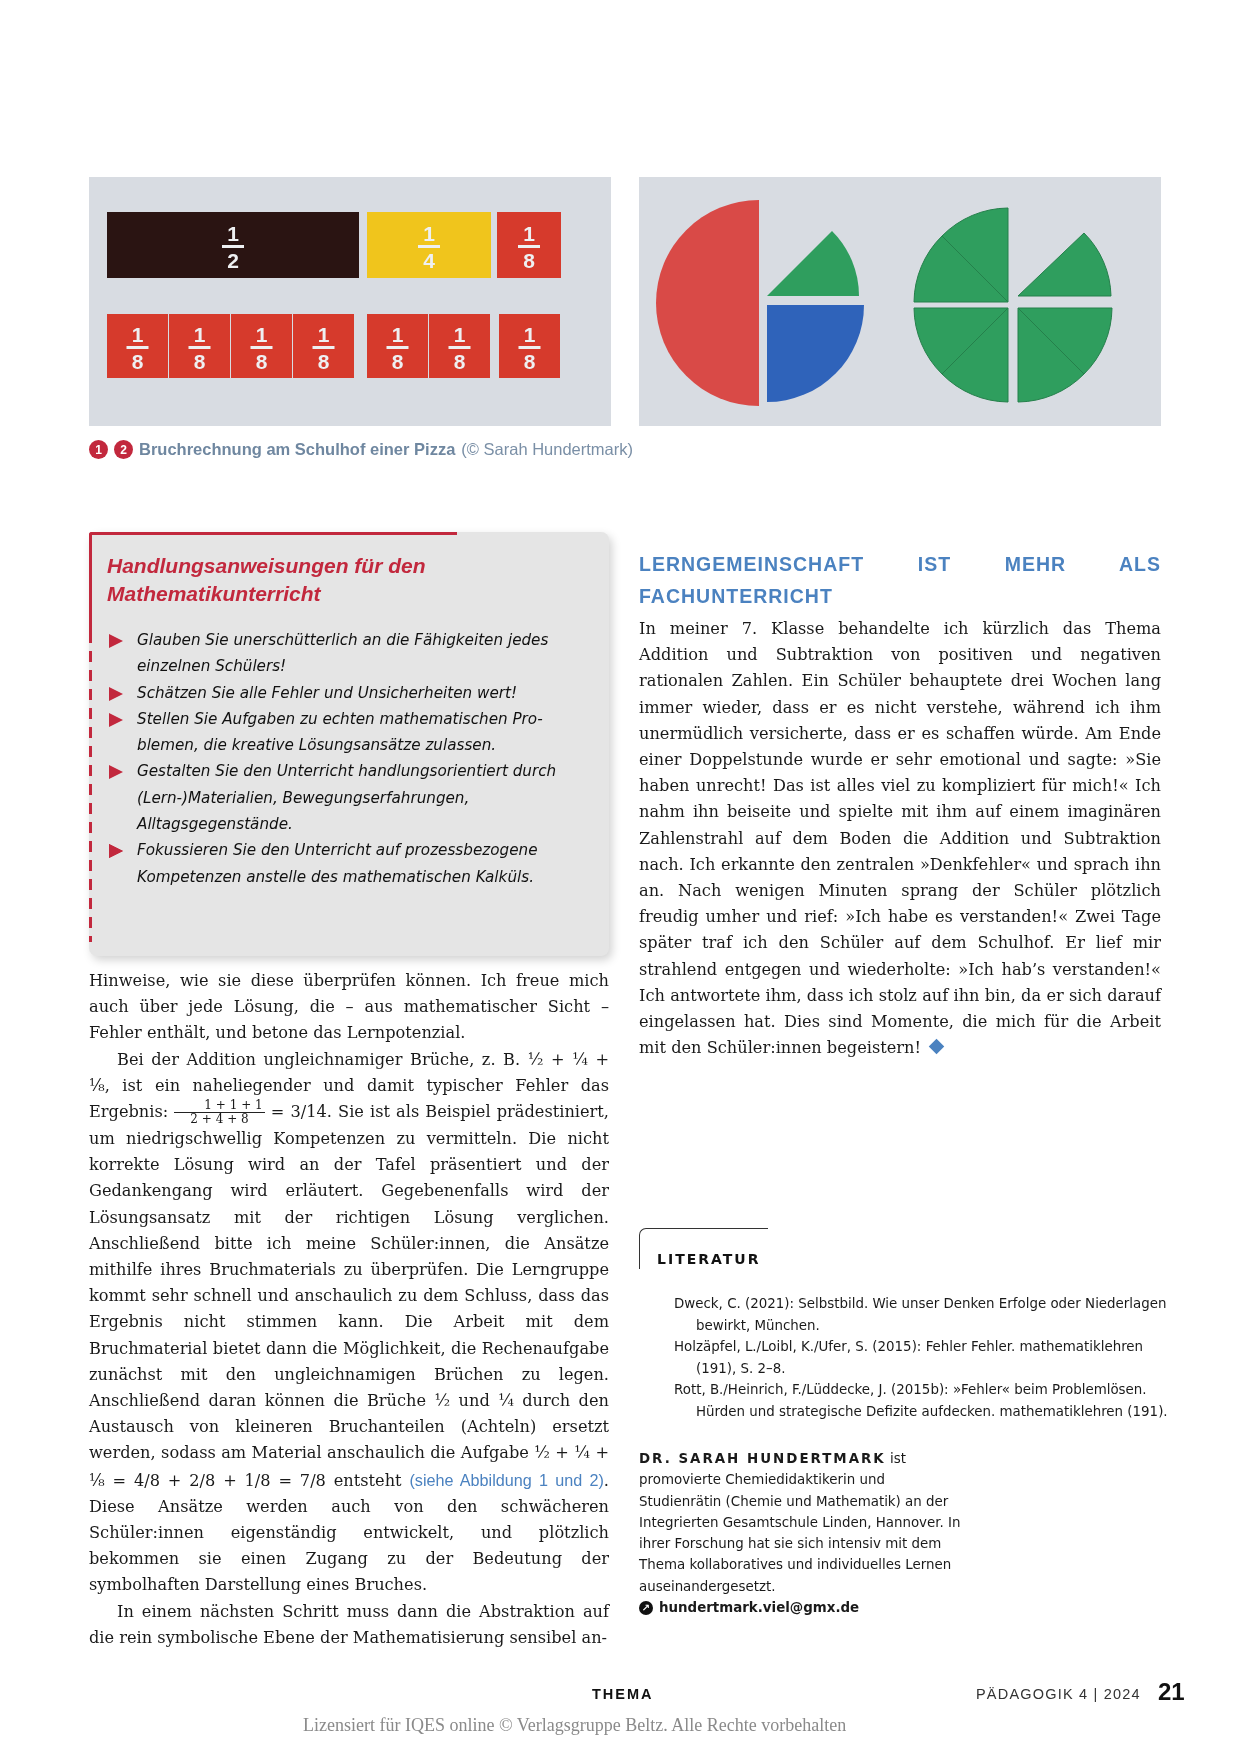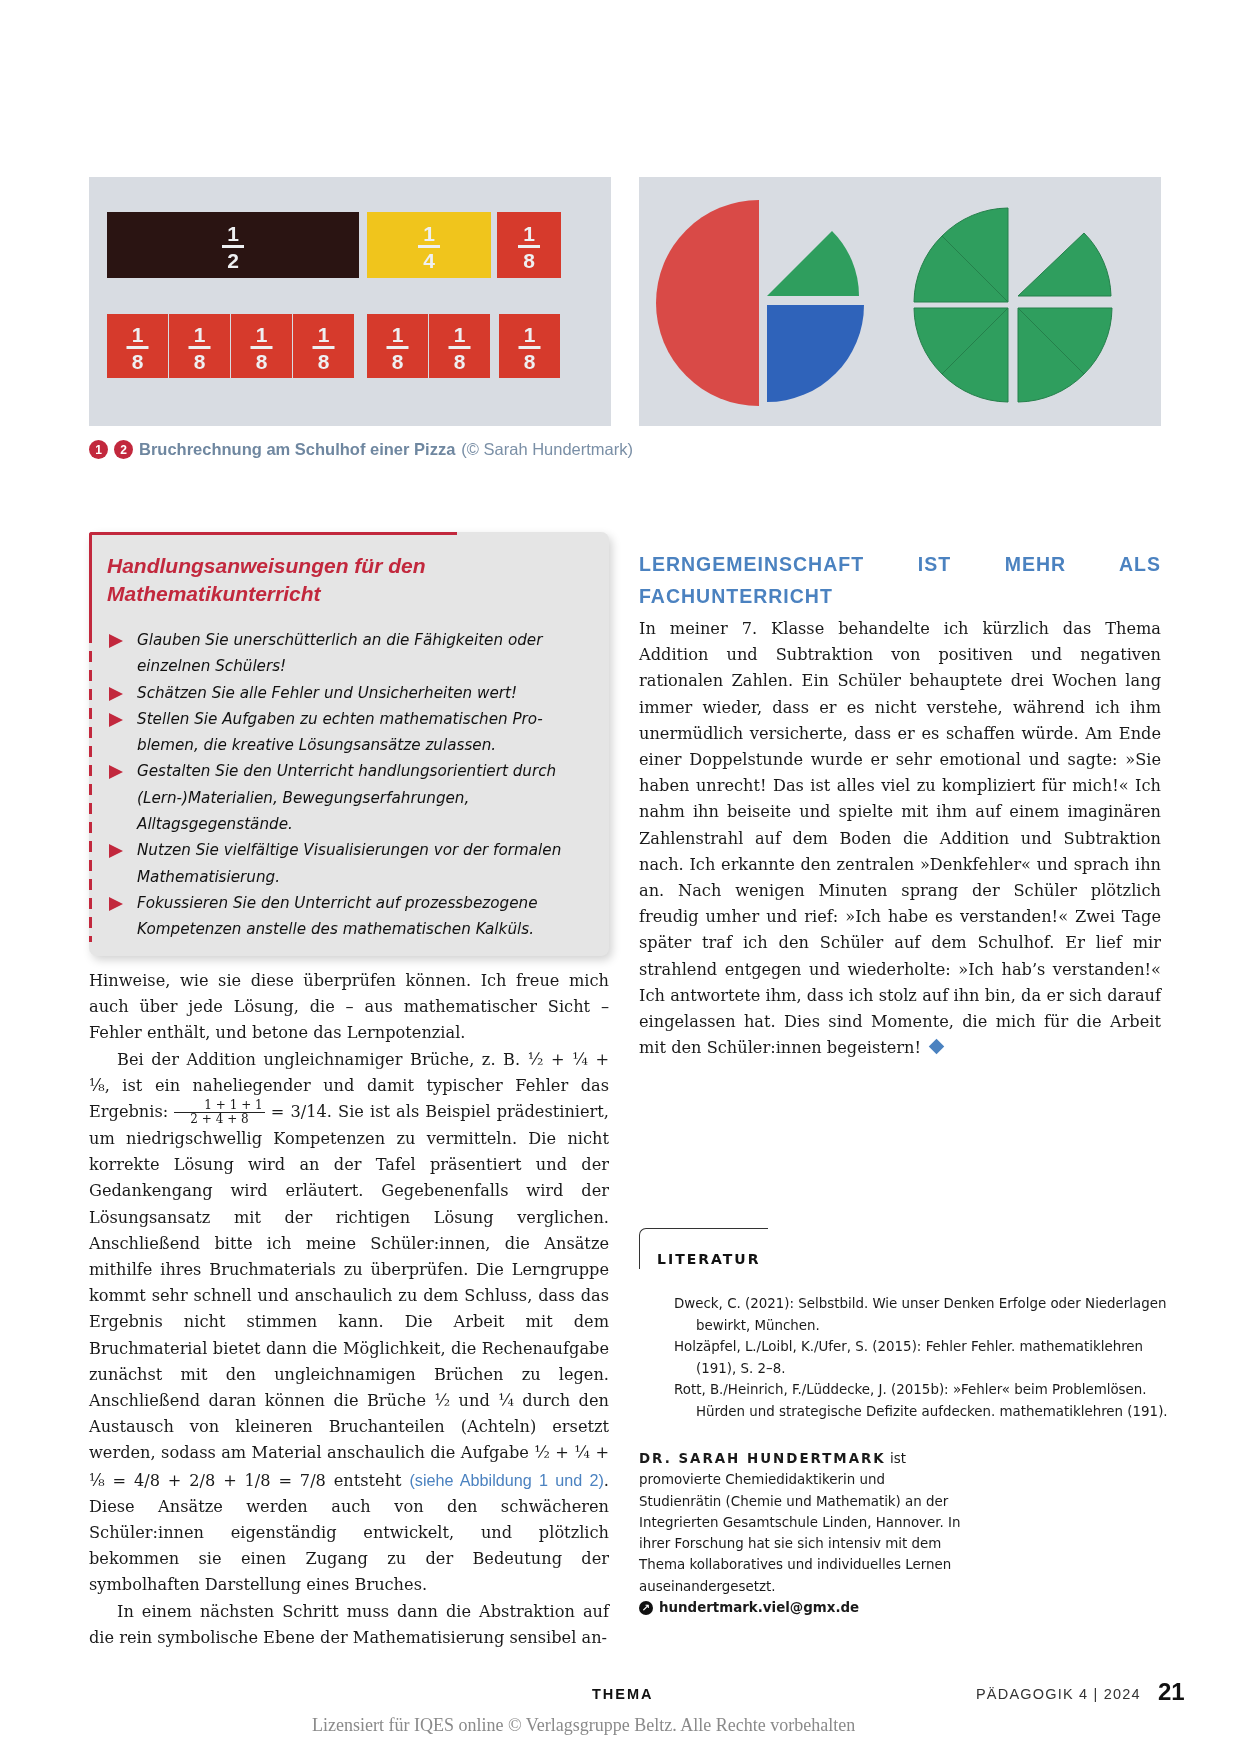--- a/index.html
+++ b/index.html
@@ -32,21 +32,21 @@
   .lit-title { position:absolute; left:18px; top:23px; font-weight:bold; font-size:14px; letter-spacing:2px; color:#111; }
   .lit-list { position:absolute; left:18px; top:48px; width:500px; margin:17px; padding:0; list-style:none; font-size:13.4px; line-height:21.5px; color:#1a1a1a; }
   .lit-list li { padding-left:22px; text-indent:-22px; }
   .author { position:absolute; left:639px; top:1448px; width:330px; font-family:"DejaVu Sans", sans-serif; font-size:13.4px; line-height:21.3px; color:#1a1a1a; }
   .author .name { font-weight:bold; letter-spacing:2px;margin-top:46px; }
   .mail { font-weight:bold; display:flex; align-items:center; gap:6px; }
   .mail-icon { width:14px; height:14px; border-radius:50%; background:#111; color:#fff; display:inline-flex; align-items:center; justify-content:center; font-size:10px; }
   .footer-thema { position:absolute; left:592px; top:1686px; font-family:"Liberation Sans", sans-serif; font-weight:bold; font-size:14.5px; letter-spacing:2px; color:#111; }
   .footer-mag { position:absolute; left:976px; top:1686px; font-family:"Liberation Sans", sans-serif; font-size:14.5px; letter-spacing:1.2px; color:#333; }
   .footer-page { position:absolute; left:1158px; top:1678px; font-family:"Liberation Sans", sans-serif; font-weight:bold; font-size:24px; color:#111; }
-  .license { position:absolute; left:312px; top:1715px; font-family:"Liberation Serif", serif; font-size:18px; color:#8a8a8a; }
+  .license { position:absolute; left:303px; top:1715px; font-family:"Liberation Serif", serif; font-size:18px; color:#8a8a8a; }
 </style>
 </head>
 <body>
 
 <div class="photo" style="left:89px; width:522px;">
   <svg viewBox="0 0 522 249" preserveAspectRatio="none">
     <rect x="0" y="0" width="522" height="249" fill="#d8dce2"></rect>
     <g id="bars-top">
         <g>
           <rect x="18" y="35" width="252" height="66" fill="#2a1412"></rect>
@@ -138,25 +138,25 @@
   <span class="bold">Bruchrechnung am Schulhof einer Pizza</span>
   <span>(© Sarah Hundertmark)</span>
 </div>
 
 <div class="box">
   <div class="box-top-line"></div>
   <div class="box-left-line"></div>
   <div class="box-dash"></div>
   <div class="box-title">Handlungsanweisungen für den Mathematikunterricht</div>
   <ul class="box-list">
-    <li><span class="arrow"></span><span>Glauben Sie unerschütterlich an die Fähigkeiten oder einzelnen Schülers!</span></li>
+    <li><span class="arrow"></span><span>Glauben Sie unerschütterlich an die Fähigkeiten jedes einzelnen Schülers!</span></li>
     <li><span class="arrow"></span><span>Schätzen Sie alle Fehler und Unsicherheiten wert!</span></li>
     <li><span class="arrow"></span><span>Stellen Sie Aufgaben zu echten mathematischen Pro­blemen, die kreative Lösungsansätze zulassen.</span></li>
     <li><span class="arrow"></span><span>Gestalten Sie den Unterricht handlungsorientiert durch (Lern-)Materialien, Bewegungserfahrungen, Alltagsgegenstände.</span></li>
-    <li><span class="arrow"></span><span>Nutzen Sie vielfältige Visualisierungen vor der forma­len Mathematisierung.</span></li>
+    <li><span class="arrow"></span></li>
     <li><span class="arrow"></span><span>Fokussieren Sie den Unterricht auf prozessbezogene Kompetenzen anstelle des mathematischen Kalküls.</span></li>
   </ul>
 </div>
 
 <div class="col-left body-text">
   <p>Hinweise, wie sie diese überprüfen können. Ich freue mich auch über jede Lösung, die – aus mathematischer Sicht – Fehler enthält, und betone das Lernpotenzial.</p>
   <p class="indent"><span>Bei der Addition ungleichnamiger Brüche, z. B.</span> <span>½ + ¼ + ⅛</span><span>, ist ein naheliegender und damit typischer Fehler das Ergebnis:</span> <span class="stackfrac"><span class="num">1 + 1 + 1</span><span>2 + 4 + 8</span></span> <span>= 3/14</span><span>. Sie ist als Beispiel prädestiniert, um niedrigschwellig Kompetenzen zu vermitteln. Die nicht korrekte Lösung wird an der Tafel präsentiert und der Gedankengang wird erläutert. Gegebenenfalls wird der Lösungsansatz mit der richtigen Lösung verglichen. Anschließend bitte ich meine Schüler:innen, die Ansätze mithilfe ihres Bruchmaterials zu überprüfen. Die Lerngruppe kommt sehr schnell und anschaulich zu dem Schluss, dass das Ergebnis nicht stimmen kann. Die Arbeit mit dem Bruchmaterial bietet dann die Möglichkeit, die Rechenaufgabe zunächst mit den ungleichnamigen Brüchen zu legen. Anschließend daran können die Brüche ½ und ¼ durch den Austausch von kleineren Bruchanteilen (Achteln) ersetzt werden, sodass am Material anschaulich die Aufgabe</span> <span>½ + ¼ + ⅛ = 4/8 + 2/8 + 1/8 = 7/8</span> <span>entsteht</span> <span class="link">(siehe Abbildung 1 und 2)</span><span>. Diese Ansätze werden auch von den schwächeren Schüler:innen eigenständig entwickelt, und plötzlich bekommen sie einen Zugang zu der Bedeutung der symbolhaften Darstellung eines Bruches.</span></p>
   <p class="indent">In einem nächsten Schritt muss dann die Abstraktion auf die rein symbolische Ebene der Mathematisierung sensibel an-</p>
 </div>
 

